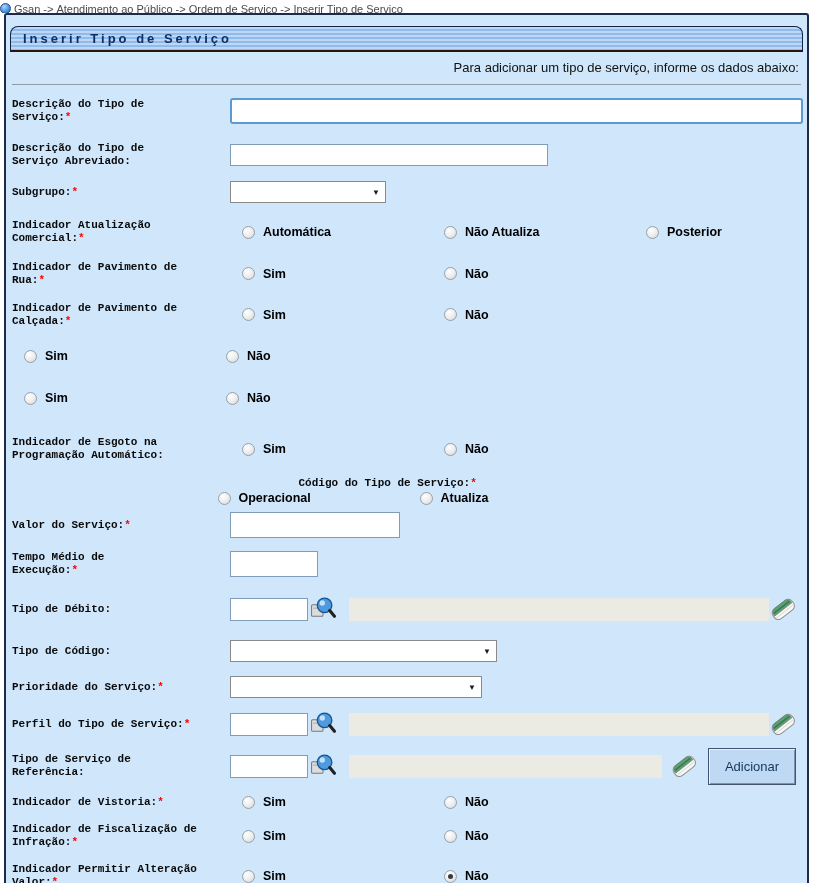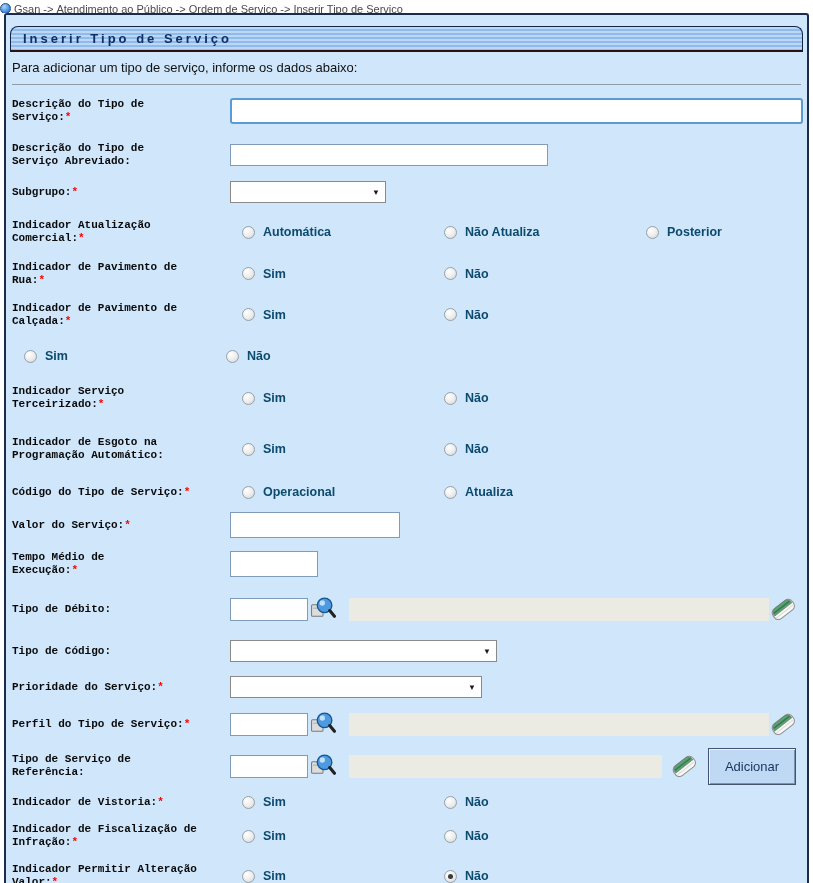--- a/index.html
+++ b/index.html
@@ -30,21 +30,21 @@
     margin:11px 4px 0 4px;height:26px;
     border:1px solid #122448;border-bottom:2px solid #2a1212;
     border-radius:8px 8px 0 0;
     background:repeating-linear-gradient(180deg,#bdd7f5 0px,#bdd7f5 2px,#8ebaec 2px,#8ebaec 4px);
     display:flex;align-items:center;box-sizing:border-box;
   }
   .title-text{
     font-size:13px;font-weight:bold;letter-spacing:3px;color:#0e3068;
     padding-left:12px;
   }
-  .intro{font-size:13px;color:#111;padding:8px 8px 0 6px;}
+  .intro{font-size:13px;color:#111;padding:8px 8px 0 6px;text-align:right;}
   .separator{border-top:1px solid #909ca8;margin:9px 6px 0 6px;}
   
   .form{padding:4px 4px 0 6px;}
   .row{display:flex;align-items:center;box-sizing:border-box;}
   .label-cell{
     width:218px;flex:none;font-size:11px;font-weight:bold;color:#0a0a0a;
     line-height:1.18;
     font-family:Liberation Mono, monospace;
   }
   .req{color:#f00;}
@@ -74,21 +74,21 @@
   }
   .radio-circle{
     width:13px;height:13px;border-radius:50%;flex:none;position:relative;
     border:1px solid #98a0a8;box-sizing:border-box;margin-right:8px;
     background:radial-gradient(circle at 35% 30%,#ffffff 0%,#ececec 55%,#cfcfcf 100%);
   }
   .radio-circle.selected::after{
     content:"";position:absolute;left:3px;top:3px;width:5px;height:5px;
     border-radius:50%;background:#3a3a3a;
   }
-  .radio-label{font-size:12.5px;font-weight:bold;color:#0c4a6e;}
+  .radio-label{font-size:12.5px;font-weight:bold;color:#000000;}
   
   .lookup-input{
     width:78px;height:23px;border:1px solid #7f9db9;box-sizing:border-box;
     font:12px "Liberation Sans",sans-serif;padding:0 3px;background:#fff;
   }
   .icon-btn{background:none;border:none;padding:0;margin:0;cursor:pointer;line-height:0;}
   .search-btn{margin-left:2px;}
   .readonly-field{background:#ebebe4;height:23px;margin-left:13px;flex:none;}
   .ro-long{width:420px}.ro-short{width:313px}
   .erase-btn{margin-left:auto;margin-right:6px;}
@@ -191,21 +191,20 @@
             <span class="radio-circle"></span>
             <span class="radio-label">Sim</span>
           </span>
           <span class="radio-opt" role="radio">
             <span class="radio-circle"></span>
             <span class="radio-label">Não</span>
           </span>
         </div>
       </div>
       <div class="row" style="min-height: 42px;">
-        <div class="label-cell"><span>Indicador Serviço</span><br><span>Terceirizado:</span><span class="req">*</span></div>
         <div class="control-cell">
           <span class="radio-opt" role="radio">
             <span class="radio-circle"></span>
             <span class="radio-label">Sim</span>
           </span>
           <span class="radio-opt" role="radio">
             <span class="radio-circle"></span>
             <span class="radio-label">Não</span>
           </span>
         </div>
@@ -216,21 +215,21 @@
           <span class="radio-opt" role="radio">
             <span class="radio-circle"></span>
             <span class="radio-label">Sim</span>
           </span>
           <span class="radio-opt" role="radio">
             <span class="radio-circle"></span>
             <span class="radio-label">Não</span>
           </span>
         </div>
       </div>
-      <div class="row" style="min-height: 30px; margin-top: 7px;">
+      <div class="row" style="min-height: 30px; margin-top: 7px; flex-direction: column;">
         <div class="label-cell"><span>Código do Tipo de Serviço:</span><span class="req">*</span></div>
         <div class="control-cell">
           <span class="radio-opt" role="radio">
             <span class="radio-circle"></span>
             <span class="radio-label">Operacional</span>
           </span>
           <span class="radio-opt" role="radio">
             <span class="radio-circle"></span>
             <span class="radio-label">Atualiza</span>
           </span>

